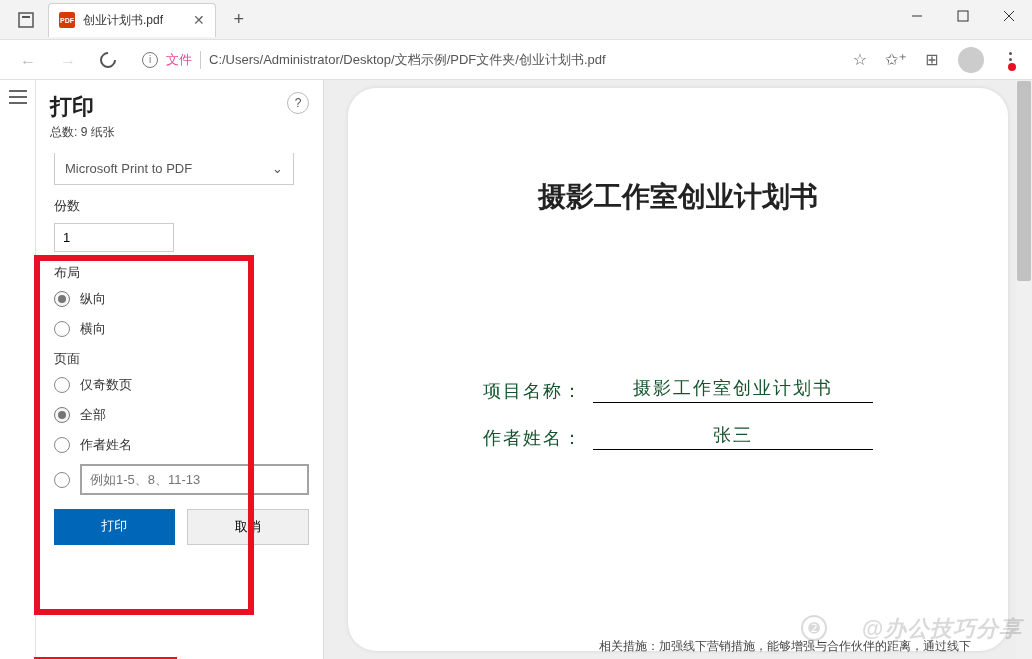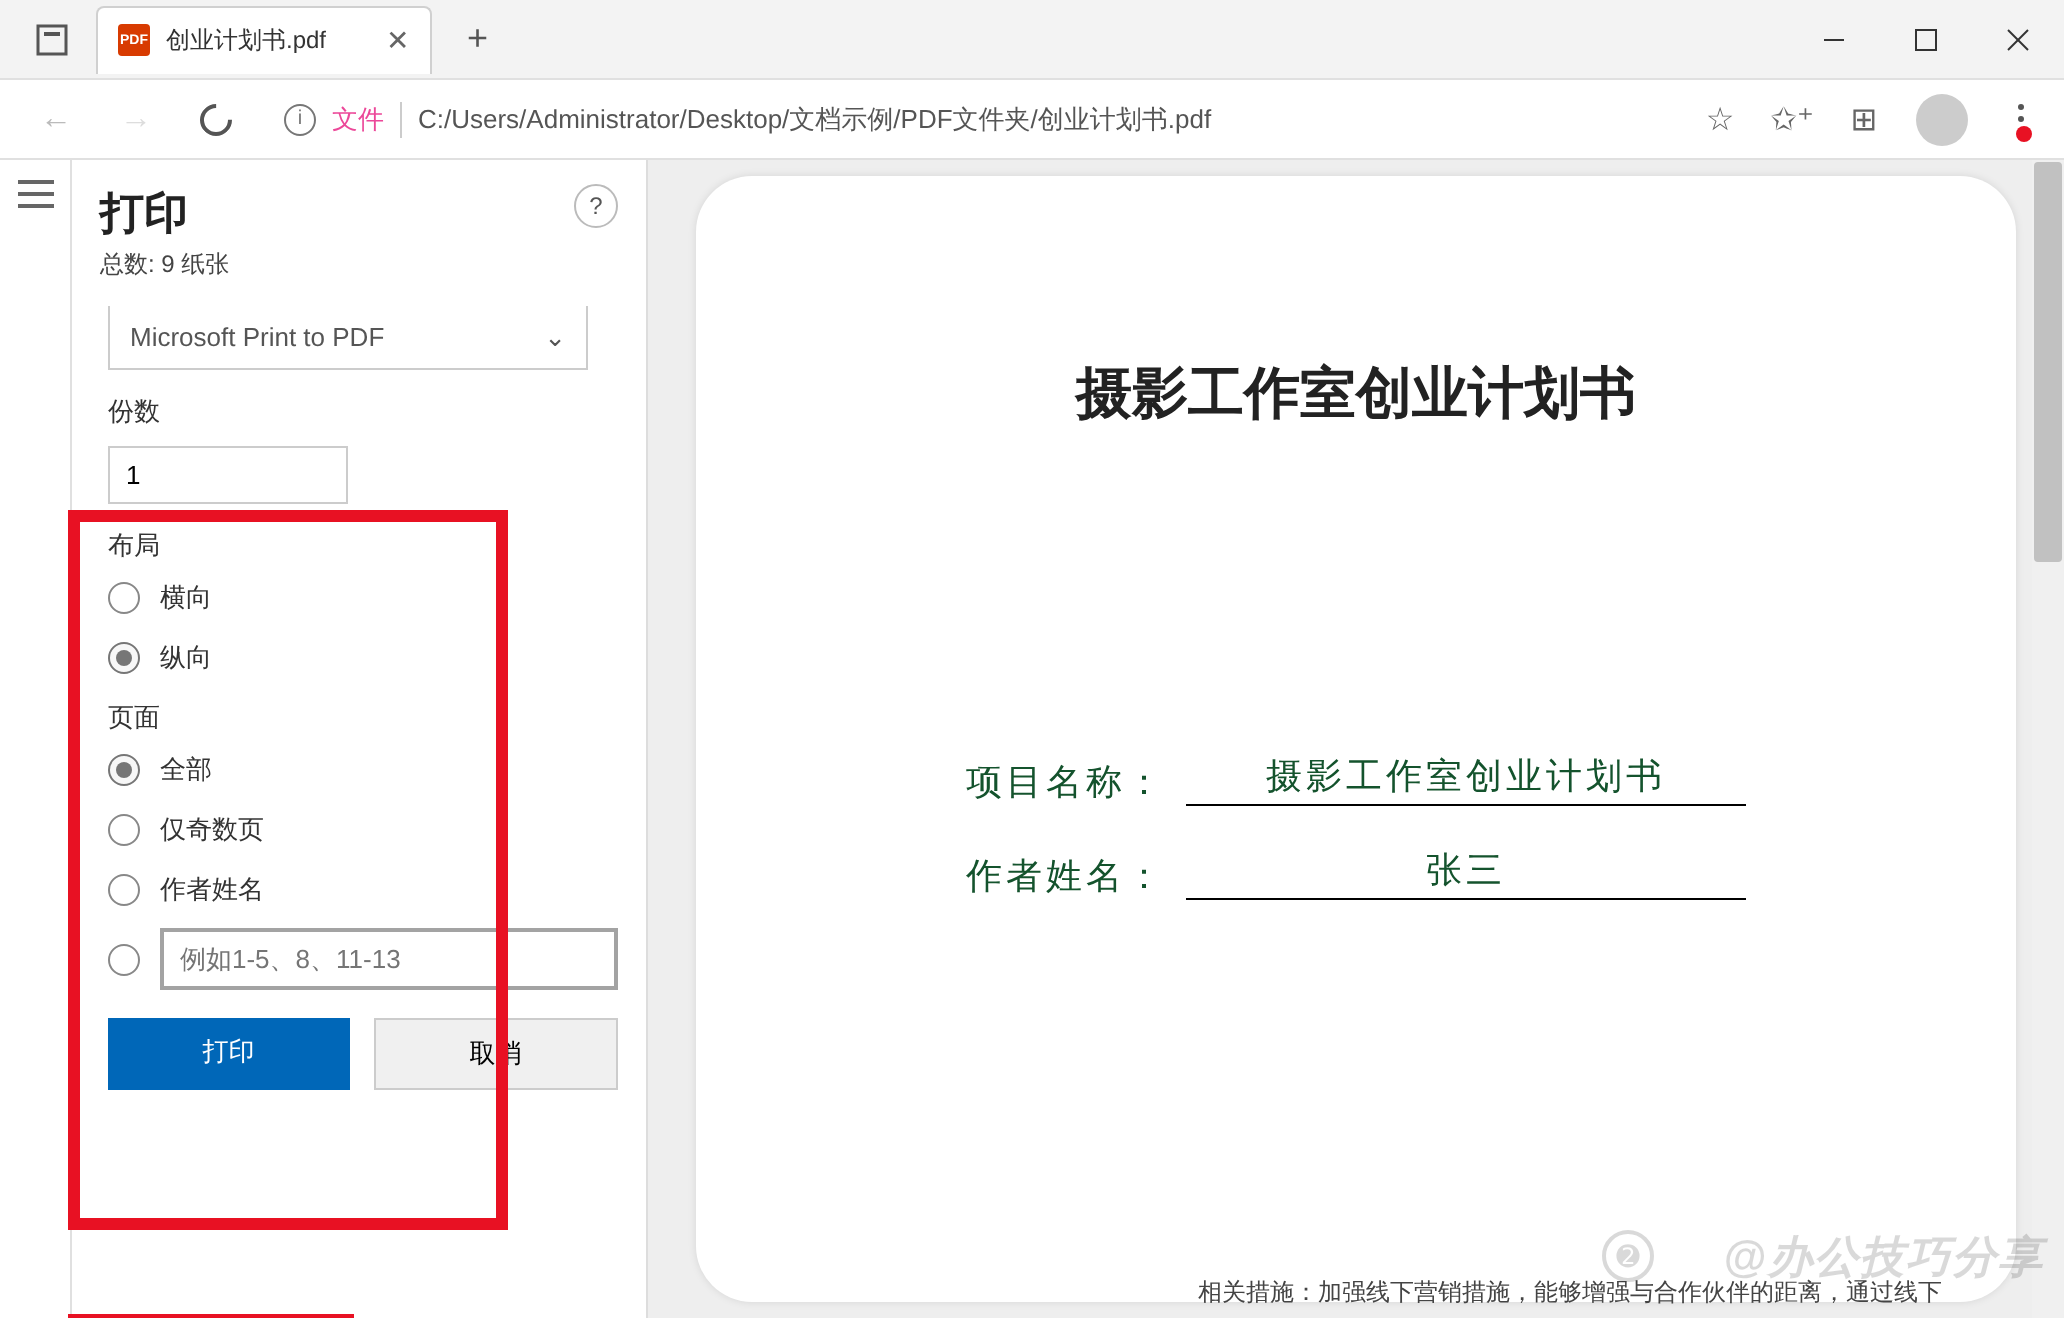--- a/index.html
+++ b/index.html
@@ -1,19 +1,19 @@
 <!DOCTYPE html>
 <html><head>
   <meta charset="utf-8">
   <style>
     * { margin: 0; padding: 0; box-sizing: border-box; }
     body { font-family: "Microsoft YaHei", "Segoe UI", sans-serif; background: #fff; width: 1032px; height: 659px; overflow: hidden; position: relative; }
     
     
-    .title-bar { height: 40px; display: flex; align-items: center; border-bottom: 1px solid #e0e0e0; background: #f3f3f3; }
+    .title-bar { height: 40px; display: flex; border-bottom: 1px solid #e0e0e0; background: #f3f3f3; }
     .tab-strip { display: flex; align-items: center; flex: 1; padding-left: 8px; }
     .square-btn { width: 36px; height: 36px; display: flex; align-items: center; justify-content: center; }
     .tab { display: flex; align-items: center; background: #fff; border: 1px solid #d0d0d0; border-bottom: none; border-radius: 4px 4px 0 0; padding: 6px 10px; margin-left: 4px; height: 34px; }
     .pdf-icon { width: 16px; height: 16px; background: #d83b01; border-radius: 2px; margin-right: 8px; display: flex; align-items: center; justify-content: center; color: #fff; font-size: 7px; font-weight: bold; }
     .tab-title { font-size: 12px; color: #333; max-width: 180px; white-space: nowrap; }
     .tab-close { margin-left: 30px; font-size: 14px; color: #666; }
     .new-tab { width: 30px; height: 30px; display: flex; align-items: center; justify-content: center; margin-left: 8px; font-size: 18px; color: #555; }
     .window-ctrls { display: flex; }
     .win-btn { width: 46px; height: 32px; display: flex; align-items: center; justify-content: center; font-size: 12px; }
 
@@ -163,38 +163,38 @@
         <span>Microsoft Print to PDF</span>
         <span>⌄</span>
       </div>
 
       <div class="section-label">份数</div>
       <div class="num-input">1</div>
 
       <div class="section-label">布局</div>
       <div class="radio-group">
         <div class="radio-item">
+          <div class="radio selected"></div>
+          <span>纵向</span>
+        </div>
+        <div class="radio-item">
           <div class="radio"></div>
           <span>横向</span>
         </div>
-        <div class="radio-item">
-          <div class="radio selected"></div>
-          <span>纵向</span>
-        </div>
       </div>
 
       <div class="section-label">页面</div>
       <div class="radio-group">
         <div class="radio-item">
+          <div class="radio"></div>
+          <span>仅奇数页</span>
+        </div>
+        <div class="radio-item">
           <div class="radio selected"></div>
           <span>全部</span>
-        </div>
-        <div class="radio-item">
-          <div class="radio"></div>
-          <span>仅奇数页</span>
         </div>
         <div class="radio-item">
           <div class="radio"></div>
           <span>作者姓名</span>
         </div>
       </div>
       <div class="range-row">
         <div class="radio"></div>
         <input class="range-input" placeholder="例如1-5、8、11-13" style="">
       </div>

